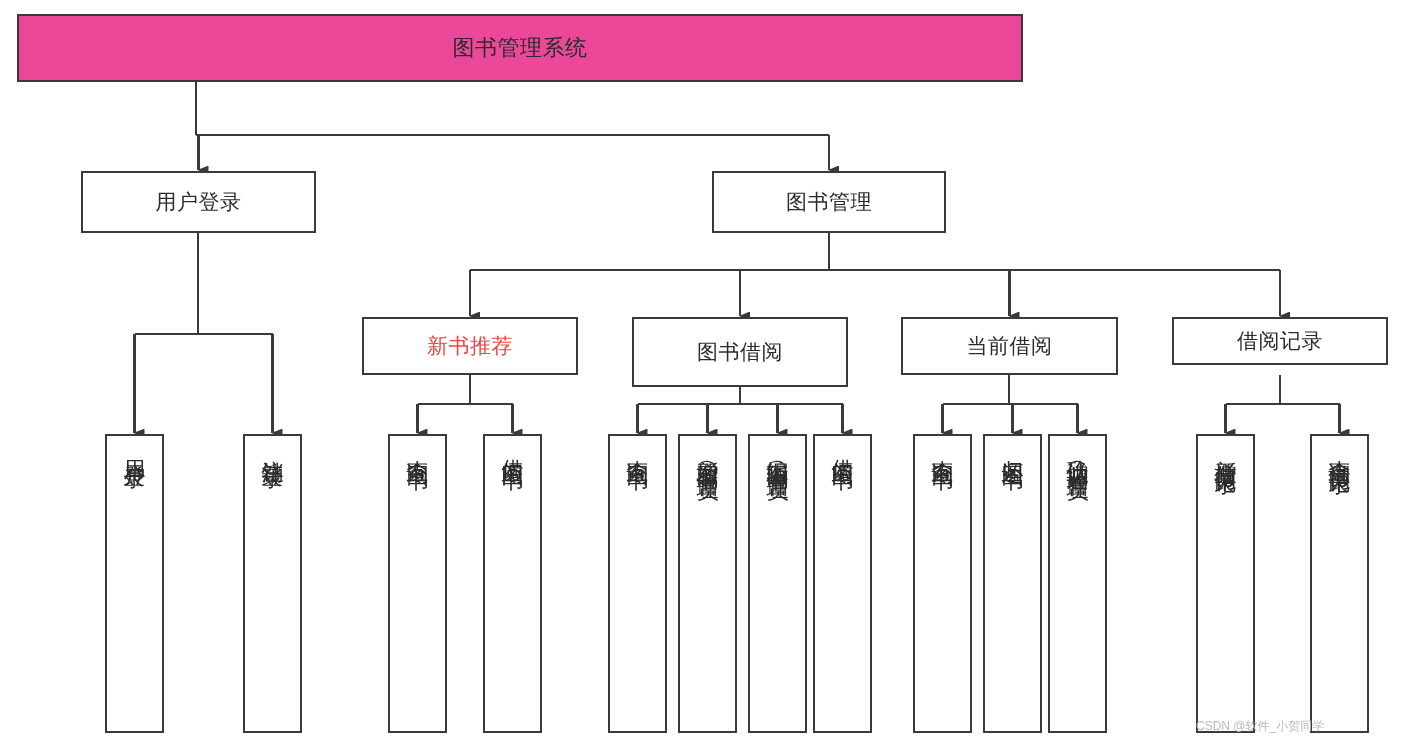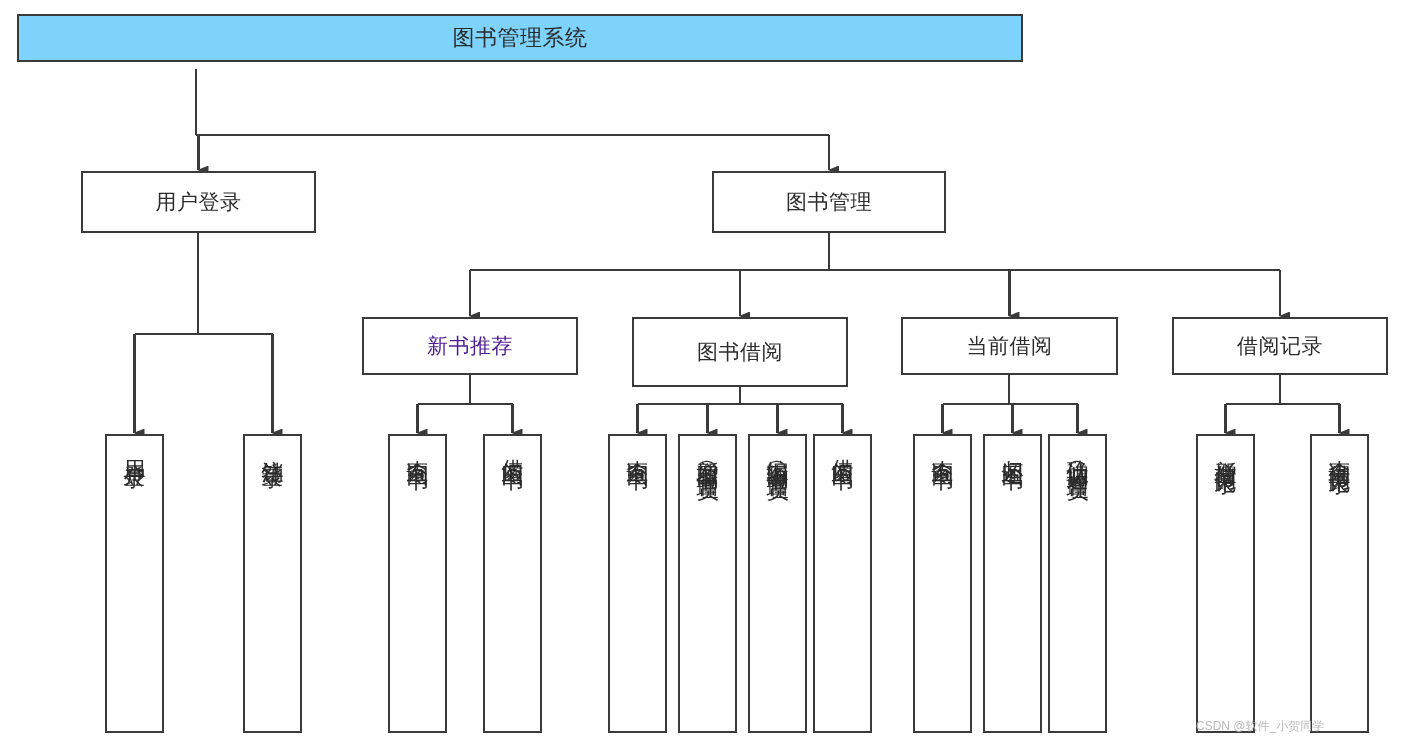--- a/index.html
+++ b/index.html
@@ -109,39 +109,39 @@
         <line x1="1012.5" y1="404" x2="1012.5" y2="433" stroke="#3a3a3a" stroke-width="2.5" shape-rendering="crispEdges" marker-end="url(#arrow-head)"></line>
         <line x1="1077.5" y1="404" x2="1077.5" y2="433" stroke="#3a3a3a" stroke-width="2.5" shape-rendering="crispEdges" marker-end="url(#arrow-head)"></line>
         <line x1="1280" y1="375" x2="1280" y2="404" stroke="#3a3a3a" stroke-width="2.5" shape-rendering="crispEdges"></line>
         <line x1="1225.5" y1="404" x2="1339.5" y2="404" stroke="#3a3a3a" stroke-width="2.5" shape-rendering="crispEdges"></line>
         <line x1="1225.5" y1="404" x2="1225.5" y2="433" stroke="#3a3a3a" stroke-width="2.5" shape-rendering="crispEdges" marker-end="url(#arrow-head)"></line>
         <line x1="1339.5" y1="404" x2="1339.5" y2="433" stroke="#3a3a3a" stroke-width="2.5" shape-rendering="crispEdges" marker-end="url(#arrow-head)"></line>
       </g>
   </svg>
 
   <div id="node-layer">
-      <div class="node-box horizontal root" style="left: 17px; top: 14px; width: 1006px; height: 48px; border-color: rgb(58, 58, 58); background: #7dd3fc;">
+      <div class="node-box horizontal root" style="left: 17px; top: 14px; width: 1006px; height: 68px; border-color: rgb(58, 58, 58); background: #ec4899;">
         <span class="node-label" style="color: rgb(43, 43, 43);">图书管理系统</span>
       </div>
       <div class="node-box horizontal" style="left: 81px; top: 171px; width: 235px; height: 62px; border-color: rgb(58, 58, 58); background: rgb(255, 255, 255);">
         <span class="node-label" style="color: rgb(43, 43, 43);">用户登录</span>
       </div>
       <div class="node-box horizontal" style="left: 712px; top: 171px; width: 234px; height: 62px; border-color: rgb(58, 58, 58); background: rgb(255, 255, 255);">
         <span class="node-label" style="color: rgb(43, 43, 43);">图书管理</span>
       </div>
       <div class="node-box horizontal" style="left: 362px; top: 317px; width: 216px; height: 58px; border-color: rgb(58, 58, 58); background: rgb(255, 255, 255);">
-        <span class="node-label" style="color: #4c1d95;">新书推荐</span>
+        <span class="node-label" style="color: #ef4444;">新书推荐</span>
       </div>
       <div class="node-box horizontal" style="left: 632px; top: 317px; width: 216px; height: 70px; border-color: rgb(58, 58, 58); background: rgb(255, 255, 255);">
         <span class="node-label" style="color: rgb(43, 43, 43);">图书借阅</span>
       </div>
       <div class="node-box horizontal" style="left: 901px; top: 317px; width: 217px; height: 58px; border-color: rgb(58, 58, 58); background: rgb(255, 255, 255);">
         <span class="node-label" style="color: rgb(43, 43, 43);">当前借阅</span>
       </div>
-      <div class="node-box horizontal" style="left: 1172px; top: 317px; width: 216px; height: 58px; border-color: rgb(58, 58, 58); background: rgb(255, 255, 255);">
+      <div class="node-box horizontal" style="left: 1172px; top: 317px; width: 216px; height: 48px; border-color: rgb(58, 58, 58); background: rgb(255, 255, 255);">
         <span class="node-label" style="color: rgb(43, 43, 43);">借阅记录</span>
       </div>
       <div class="node-box vertical" style="left: 105px; top: 434px; width: 59px; height: 299px; border-color: rgb(58, 58, 58); background: rgb(255, 255, 255);">
         <span class="node-label" style="color: rgb(43, 43, 43);">用户登录</span>
       </div>
       <div class="node-box vertical" style="left: 243px; top: 434px; width: 59px; height: 299px; border-color: rgb(58, 58, 58); background: rgb(255, 255, 255);">
         <span class="node-label" style="color: rgb(43, 43, 43);">注销登录</span>
       </div>
       <div class="node-box vertical" style="left: 388px; top: 434px; width: 59px; height: 299px; border-color: rgb(58, 58, 58); background: rgb(255, 255, 255);">
         <span class="node-label" style="color: rgb(43, 43, 43);">查询图书</span>

